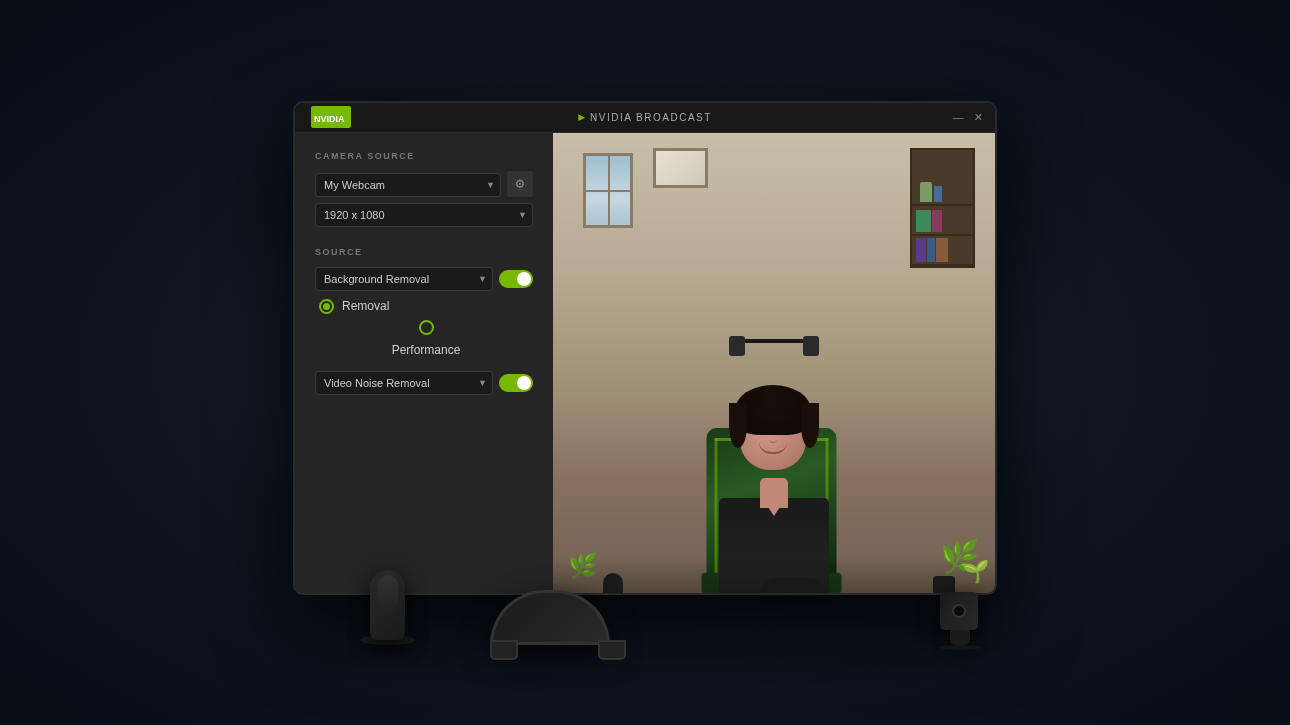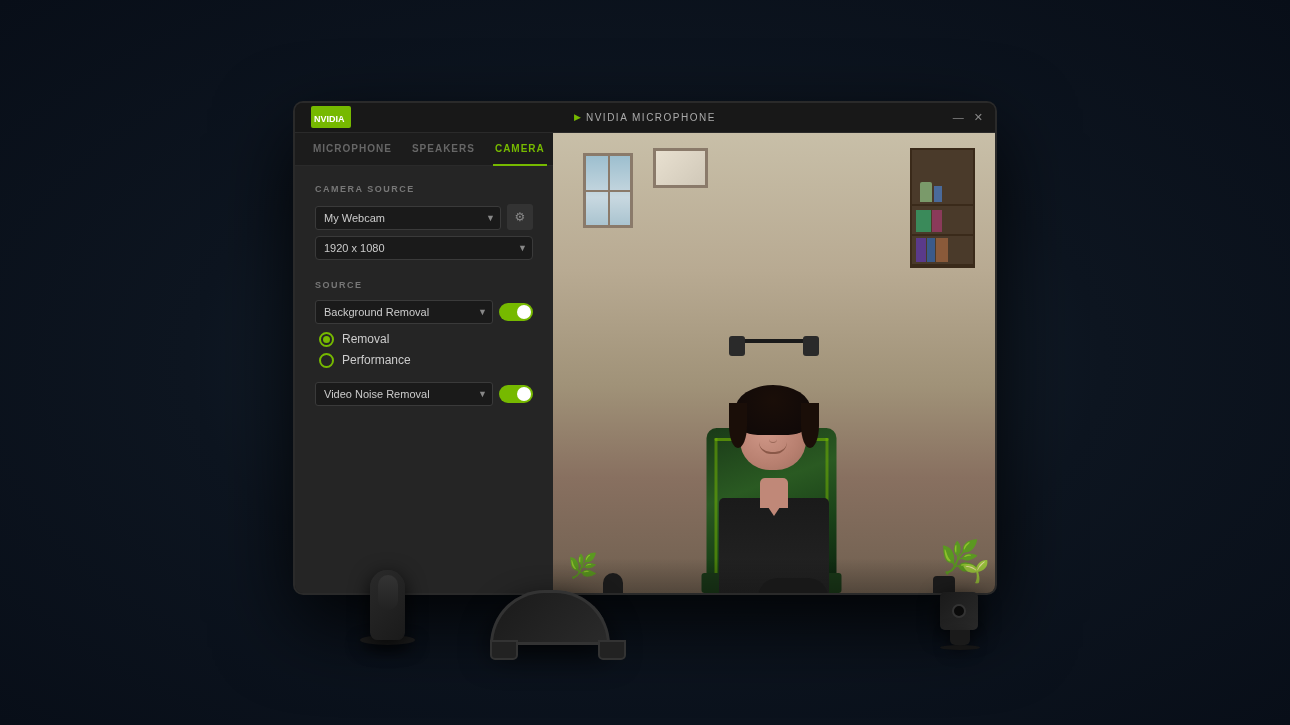--- a/index.html
+++ b/index.html
@@ -26,44 +26,33 @@
 
       <div style="display:flex; align-items:center; gap:6px; position:absolute; left:16px;">
         <svg width="40" height="22" viewBox="0 0 40 22">
           <rect width="40" height="22" rx="2" fill="#76b900"></rect>
           <text x="3" y="16" font-family="Arial" font-size="9" font-weight="bold" fill="white">NVIDIA</text>
         </svg>
       </div>
 
       <div style="position:absolute; left:50%; transform:translateX(-50%); display:flex; align-items:center; gap:5px;">
         <span style="color:#76b900; font-size:9px;">▶</span>
-        <span style="color:#aaa; font-size:10px; letter-spacing:1.5px; font-weight:500;">NVIDIA MICROPHONE</span>
+        <span style="color:#aaa; font-size:10px; letter-spacing:1.5px; font-weight:500;">NVIDIA BROADCAST</span>
       </div>
 
       <div style="position:absolute; right:12px; display:flex; gap:10px; align-items:center;">
         <span style="color:#888; font-size:11px; cursor:pointer;">—</span>
         <span style="color:#888; font-size:11px; cursor:pointer;">✕</span>
       </div>
     </div>
 
     <div style="display:flex; height:calc(100% - 30px);">
 
       <div style="width:258px; background:#252525; display:flex; flex-direction:column; flex-shrink:0;">
 
-        <div style="display:flex; background:#1c1c1c; border-bottom:1px solid #2a2a2a; padding:0 16px; gap:16px;">
-          <div style="padding:10px 2px; font-size:10px; letter-spacing:1px; font-weight:600; color:#666; cursor:pointer; border-bottom:2px solid transparent; margin-bottom:-1px;">
-            <span>MICROPHONE</span>
-          </div>
-          <div style="padding:10px 2px; font-size:10px; letter-spacing:1px; font-weight:600; color:#666; cursor:pointer; border-bottom:2px solid transparent; margin-bottom:-1px;">
-            <span>SPEAKERS</span>
-          </div>
-          <div style="padding:10px 2px; font-size:10px; letter-spacing:1px; font-weight:600; color:#76b900; cursor:pointer; border-bottom:2px solid #76b900; margin-bottom:-1px;">
-            <span>CAMERA</span>
-          </div>
-        </div>
 
         <div style="padding:18px 20px; flex:1; overflow-y:auto;">
 
           <div style="margin-bottom:20px;">
             <div style="font-size:9px; letter-spacing:1.5px; color:#777; margin-bottom:10px; font-weight:600;">CAMERA SOURCE</div>
 
             <div style="display:flex; align-items:flex-end; gap:6px; margin-bottom:6px;">
               <div style="flex:1; position:relative;">
                 <select style="width:100%; background:#1a1a1a; border:1px solid #3a3a3a; color:#ccc; font-size:11px; padding:5px 22px 5px 8px; border-radius:3px; appearance:none; cursor:pointer; outline:none;">
                   <option>My Webcam</option>
@@ -108,21 +97,21 @@
               </div>
             </div>
 
             <div style="margin:6px 0 14px 4px;">
               <div style="display:flex; align-items:center; gap:8px; margin-bottom:6px; cursor:pointer;">
                 <div style="width:15px; height:15px; border-radius:50%; border:2px solid #76b900; display:flex; align-items:center; justify-content:center; flex-shrink:0; background:transparent;">
                   <div style="width:7px; height:7px; border-radius:50%; background:#76b900;"></div>
                 </div>
                 <span style="color:#ccc; font-size:12px;">Removal</span>
               </div>
-              <div style="display:flex; align-items:center; gap:8px; cursor:pointer;">
+              <div style="display:flex; align-items:center; gap:8px; cursor:pointer;flex-direction:column;">
                 <div style="width:15px; height:15px; border-radius:50%; border:2px solid #76b900; display:flex; align-items:center; justify-content:center; flex-shrink:0; background:transparent;">
                 </div>
                 <span style="color:#ccc; font-size:12px;">Performance</span>
               </div>
             </div>
 
             <div style="display:flex; align-items:center; gap:6px;">
               <div style="flex:1; position:relative;">
                 <select style="width:100%; background:#1a1a1a; border:1px solid #3a3a3a; color:#ccc; font-size:11px; padding:5px 22px 5px 8px; border-radius:3px; appearance:none; cursor:pointer; outline:none;">
                   <option>Video Noise Removal</option>

